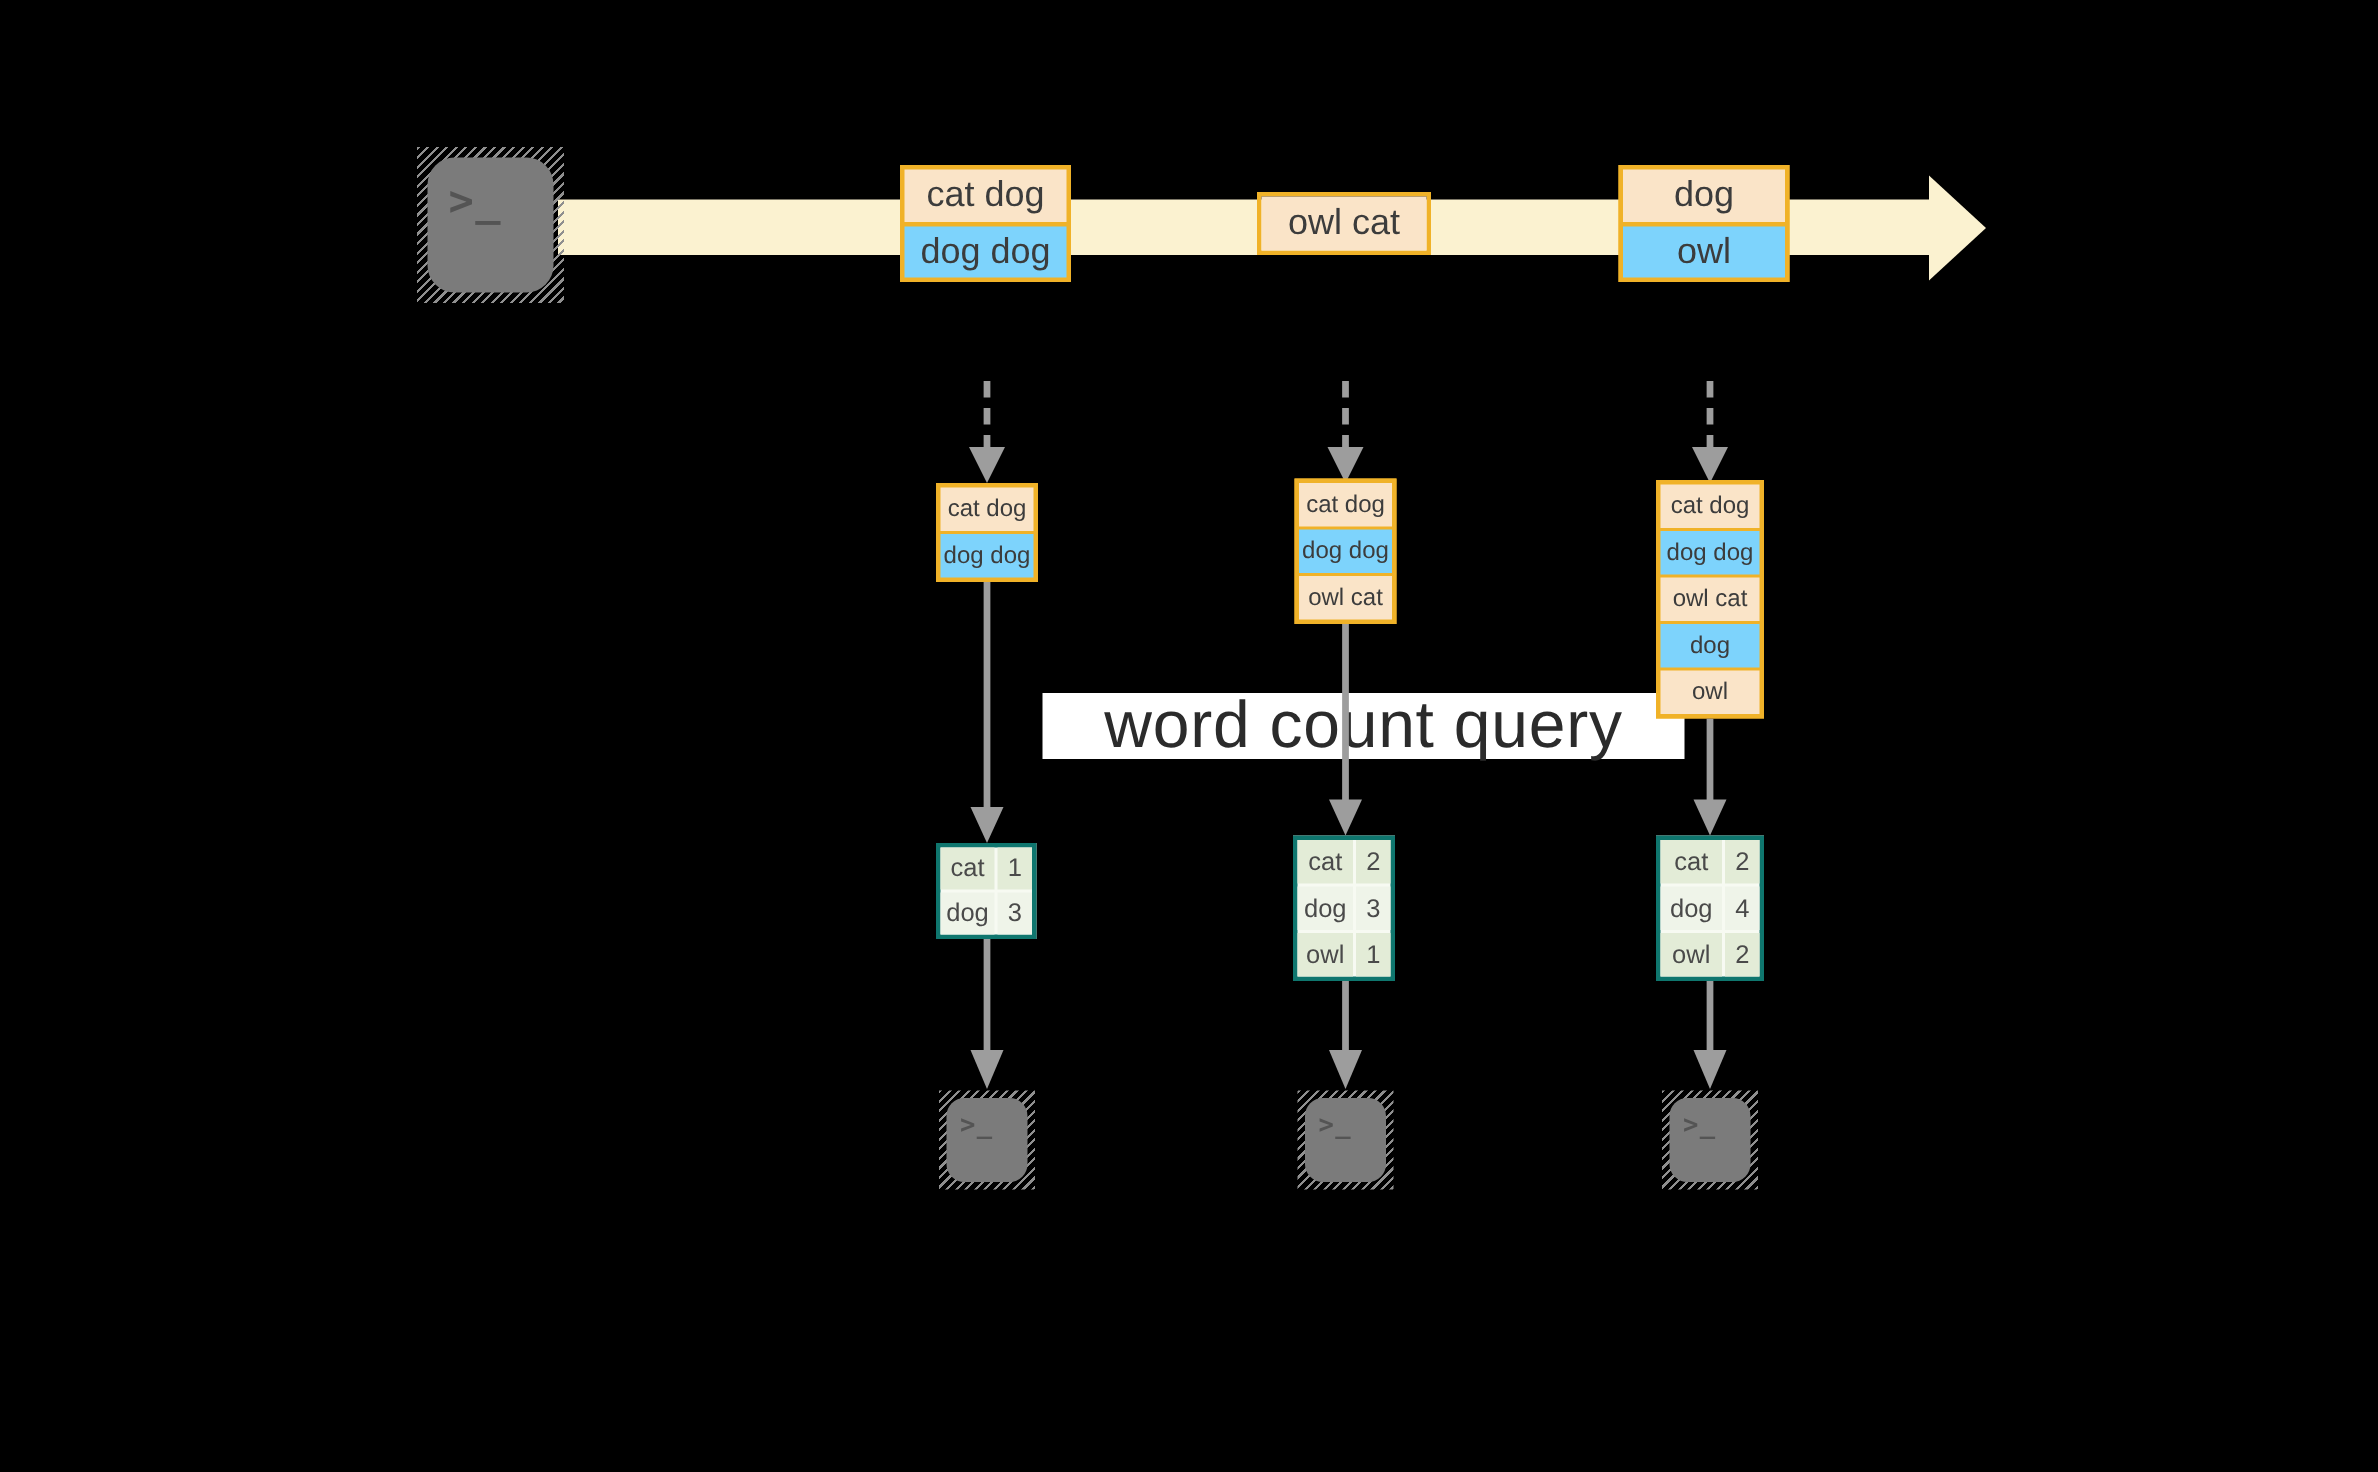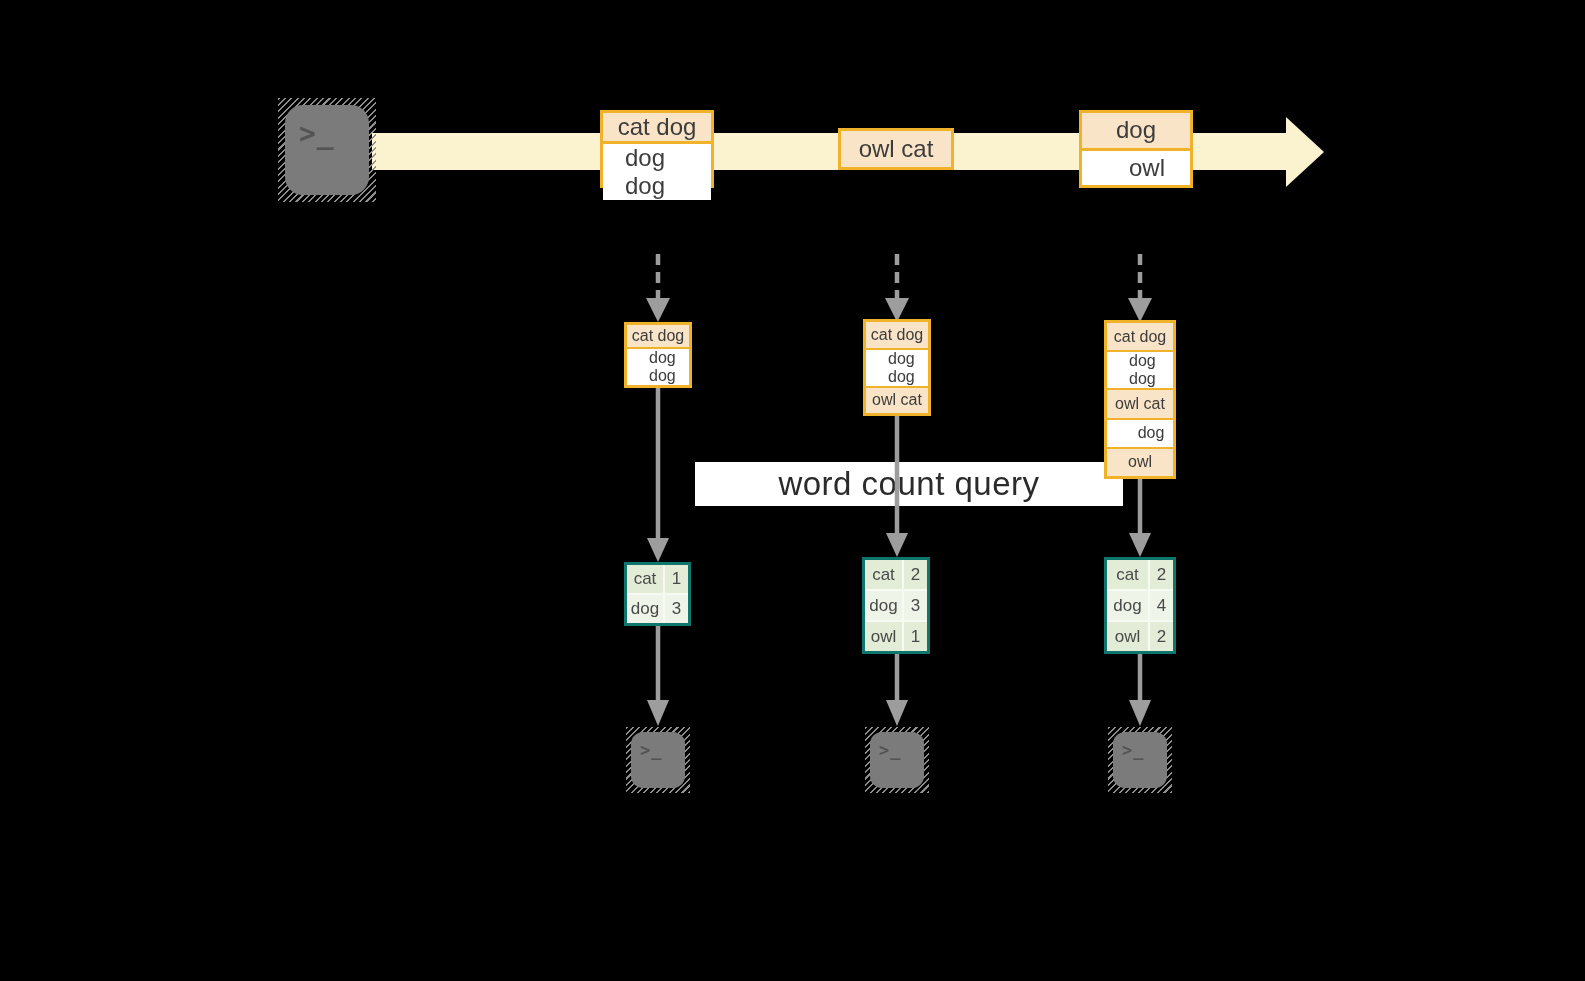--- a/index.html
+++ b/index.html
@@ -19,35 +19,35 @@
   
   .sbox{position:absolute;box-sizing:border-box;border:3px solid #f0b228;background:#f0b228;
         display:flex;flex-direction:column;gap:3px;}
   .sbox .scell{flex:1;display:flex;align-items:center;justify-content:center;
                font-size:24px;color:#3c3c3c;}
   .stack{position:absolute;box-sizing:border-box;border:3px solid #f0b228;background:#f0b228;
          display:flex;flex-direction:column;gap:2px;}
   .stack .scell{flex:1;display:flex;align-items:center;justify-content:center;
                 font-size:16px;color:#3c3c3c;}
   .fill-a{background:#fae4c8;}
-  .fill-b{background:#ffffff;padding-left:22px;}
+  .fill-b{background:#7dd3fc;}
 
   
   .gtable{position:absolute;box-sizing:border-box;border:3px solid #0f766e;background:#f7faf2;
           display:grid;grid-template-columns:1fr 23px;grid-auto-rows:1fr;gap:2px;}
   .gcell{display:flex;align-items:center;justify-content:center;font-size:17px;color:#4a4a4a;}
   .gfill-a{background:#e3ecd7;}
   .gfill-b{background:#eff4e9;}
 
   
   .varrow{position:absolute;}
 
   
   .query-box{position:absolute;background:#ffffff;display:flex;align-items:center;justify-content:center;}
-  .query-text{font-size:33px;font-weight:300;color:#2b2b2b;letter-spacing:0.5px;}
+  .query-text{font-size:44px;font-weight:300;color:#2b2b2b;letter-spacing:0.5px;}
 </style>
 </head>
 <body>
 
 <div class="canvas">
 
   <div class="stream-body" style="left:372px;top:133px;width:914px;height:37px;"></div>
   <div class="stream-head" style="left:1286px;top:117px;"></div>
 
   <div class="term" style="left:278px;top:98px;width:98px;height:104px;">

